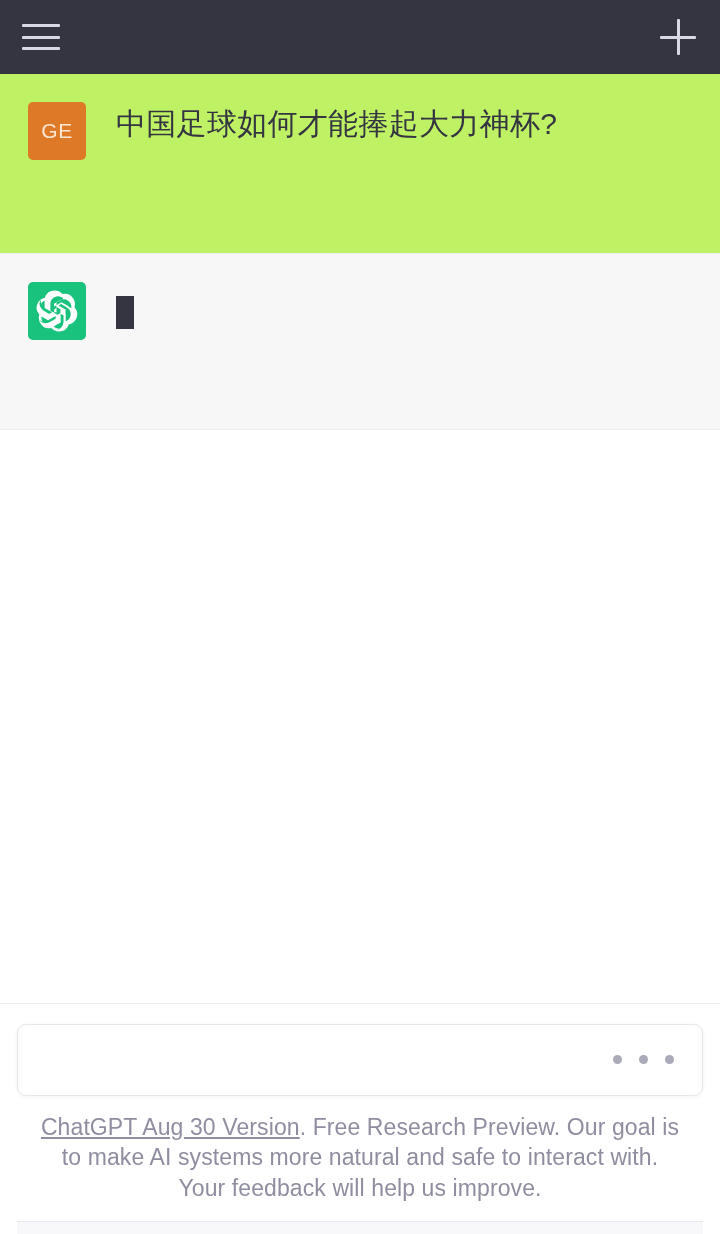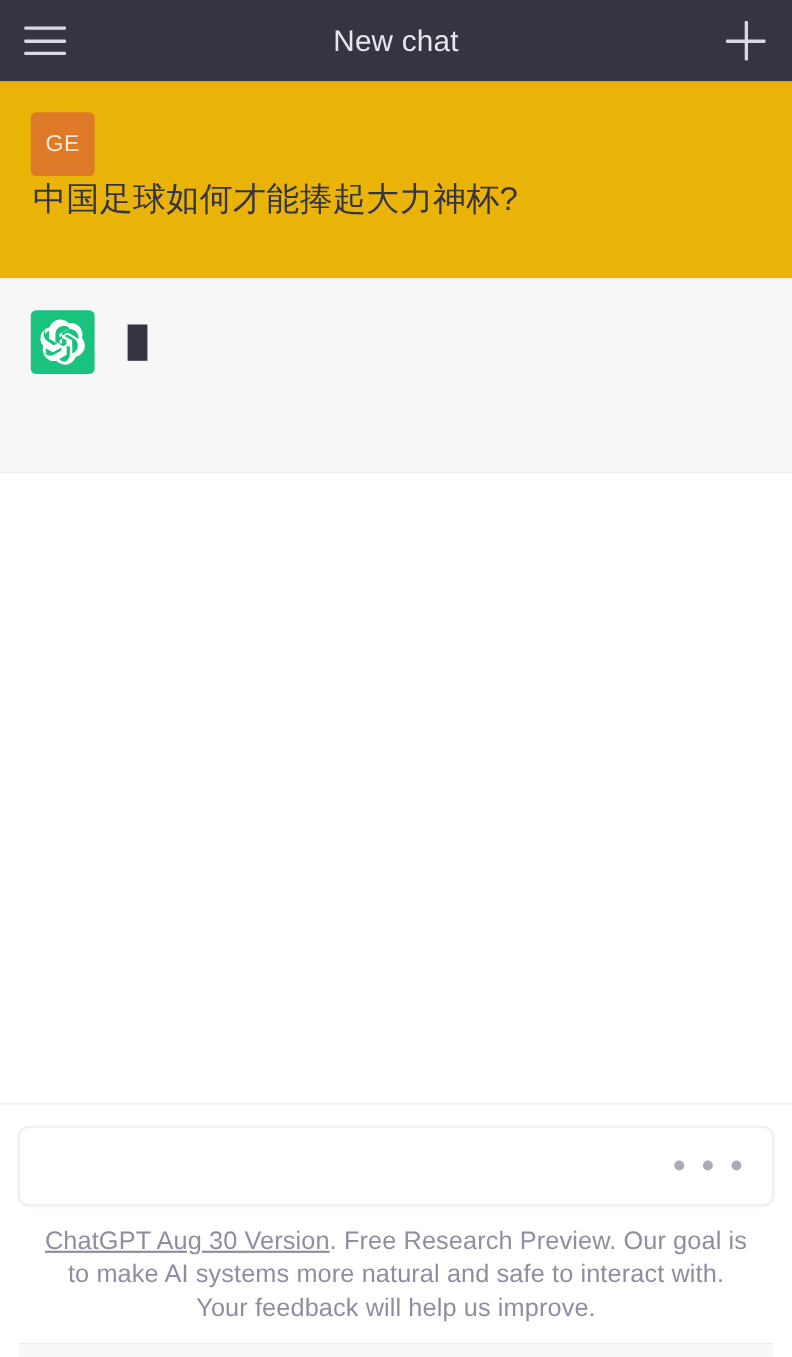--- a/index.html
+++ b/index.html
@@ -95,23 +95,22 @@
     overflow: hidden;
     background: #ffffff;
   }
   .msg-row {
     display: flex;
     align-items: flex-start;
     padding: 28px 0 0 0;
     box-sizing: border-box;
   }
   .msg-row.user {
-    background: #eab308;
+    background: #bef264;
     height: 179px;
-    flex-direction: column;
   }
   .msg-row.assistant {
     background: #f7f7f8;
     border-top: 1px solid #ececf1;
     border-bottom: 1px solid #ececf1;
     height: 177px;
   }
   .avatar {
     width: 58px;
     height: 58px;
@@ -228,21 +227,20 @@
 <body>
 
 <div class="app">
 
   <div class="header">
     <div class="hamburger">
       <span></span>
       <span></span>
       <span></span>
     </div>
-    <div class="header-title">New chat</div>
     <div class="plus-btn"></div>
   </div>
 
   <div class="conversation">
 
     <div class="msg-row user">
       <div class="avatar user-avatar">GE</div>
       <div class="msg-body">中国足球如何才能捧起大力神杯?</div>
     </div>
 

